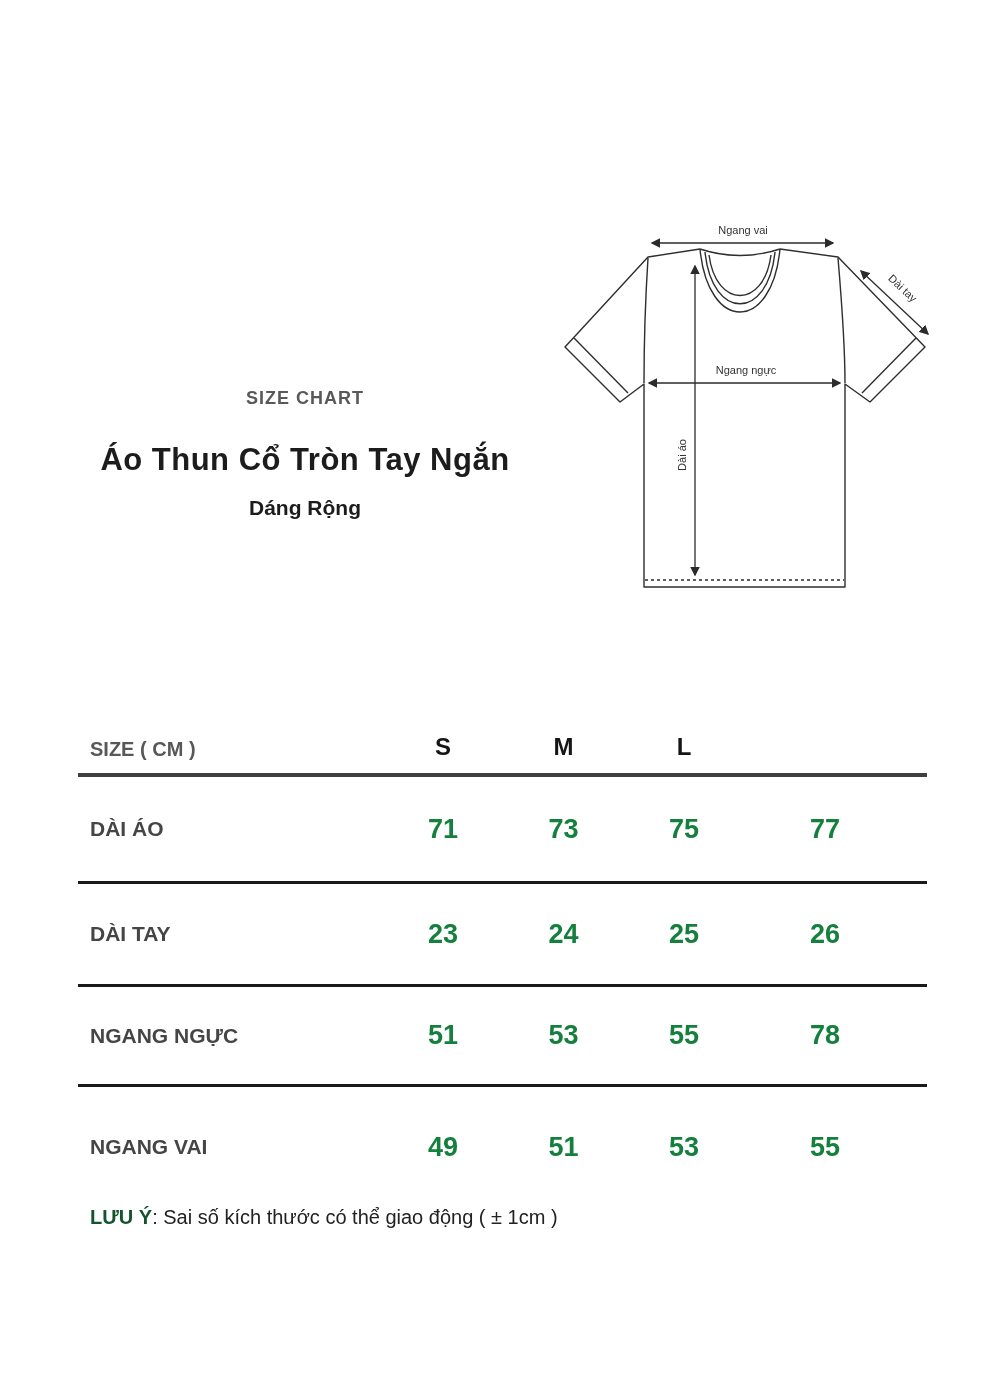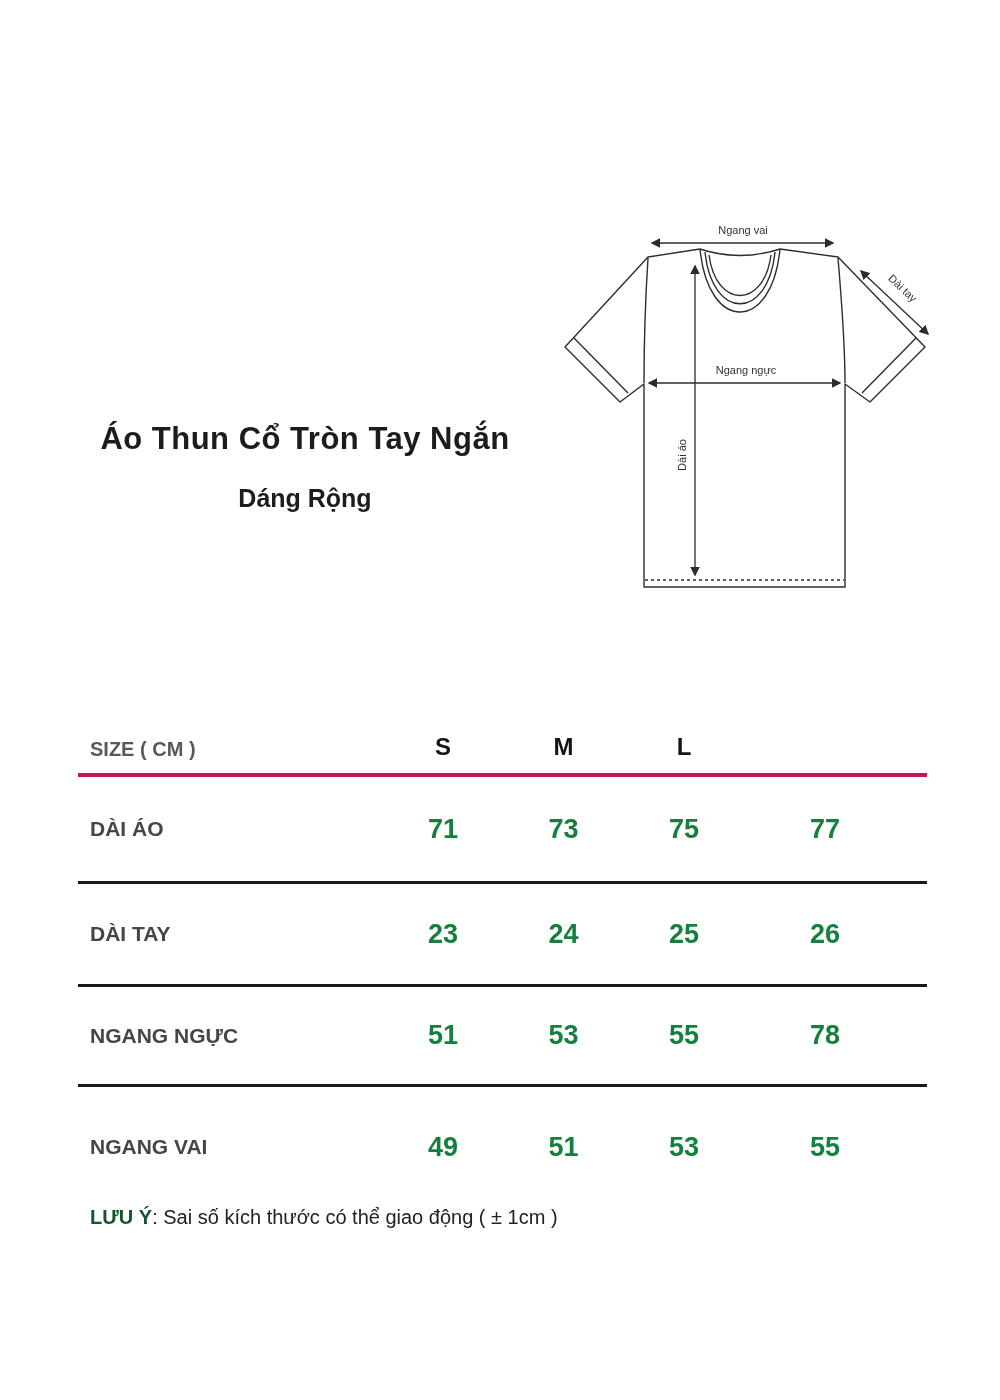--- a/index.html
+++ b/index.html
@@ -15,41 +15,41 @@
     position:absolute; left:40px; top:388px; width:530px; text-align:center;
   }
   .eyebrow {
     font-size:18px; font-weight:bold; letter-spacing:1px; color:#58595b;
   }
   .main-title {
     margin-top:33px; font-size:31px; font-weight:bold; color:#1c1c1c;
     letter-spacing:0.5px; white-space:nowrap;
   }
   .sub-title {
-    margin-top:27px; font-size:25px; font-weight:bold; color:#1c1c1c;
+    margin-top:18px; font-size:21px; font-weight:bold; color:#1c1c1c;
   }
 
   
   .shirt-diagram {
     position:absolute; left:560px; top:205px; width:380px; height:410px;
   }
   .shirt-diagram svg { width:100%; height:100%; }
   .shirt-line { fill:none; stroke:#2e2e2e; stroke-width:1.4; stroke-linejoin:round; }
   .measure-line { fill:none; stroke:#2b2b2b; stroke-width:1.3; }
   .measure-label { font-size:11px; fill:#333333; font-family:"Liberation Sans","DejaVu Sans",sans-serif; }
 
   
   .size-table { position:absolute; left:78px; top:718px; width:849px; }
   .trow {
     display:grid; grid-template-columns:305px 120px 121px 120px 162px;
     align-items:center;
   }
   .trow .cell-label { padding-left:12px; text-align:left; }
   .trow .cell-val { text-align:center; }
-  .row-header { height:59px; border-bottom:4px solid #be185d; align-items:end; }
+  .row-header { height:59px; border-bottom:4px solid #404040; align-items:end; }
   .row-header .cell { padding-bottom:12px; }
   .row-header .cell-label { font-size:20px; font-weight:bold; color:#57585a; }
   .row-header .cell-val { font-size:24px; font-weight:bold; color:#151515; }
   .row-data { border-bottom:3px solid #1a1a1a; }
   .row-data .cell-label { font-size:21px; font-weight:bold; color:#454547; }
   .row-data .cell-val { font-size:27px; font-weight:bold; color:#15803d; }
   .row-1 { height:107px; }
   .row-2 { height:103px; }
   .row-3 { height:100px; }
   .row-4 { height:120px; border-bottom:none; }
@@ -57,20 +57,21 @@
   
   .note {
     position:absolute; left:90px; top:1206px; font-size:20px; color:#222222;
   }
   .note b { font-weight:bold; color:#14532d; }
 </style>
 </head>
 <body>
 
 <div class="title-block">
+  <div class="eyebrow">SIZE CHART</div>
   <div class="main-title">Áo Thun Cổ Tròn Tay Ngắn</div>
   <div class="sub-title">Dáng Rộng</div>
 </div>
 
 <div class="shirt-diagram">
   <svg viewBox="0 0 380 410">
     <defs>
       <marker id="ah" viewBox="0 0 10 10" refX="8.5" refY="5" markerWidth="7.5" markerHeight="7.5" orient="auto-start-reverse">
         <path d="M0,0 L10,5 L0,10 z" fill="#2b2b2b"></path>
       </marker>

